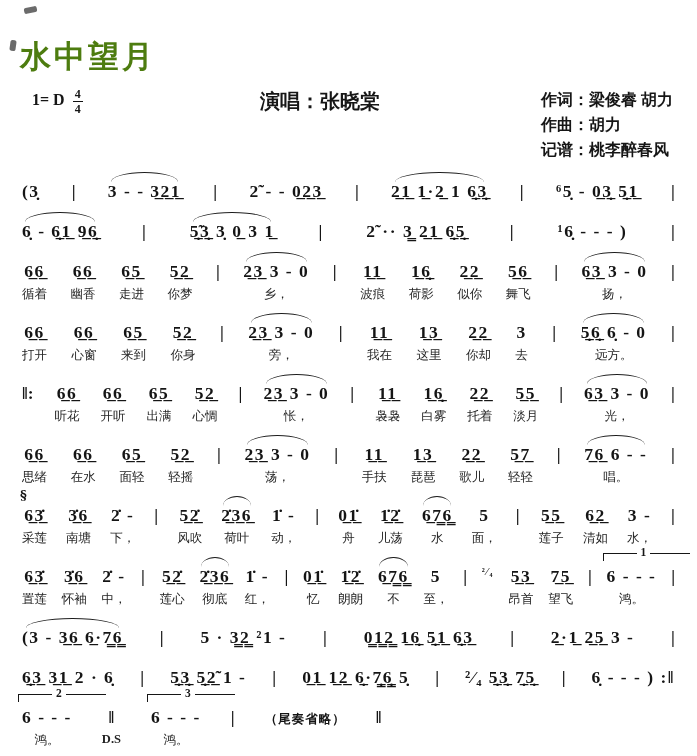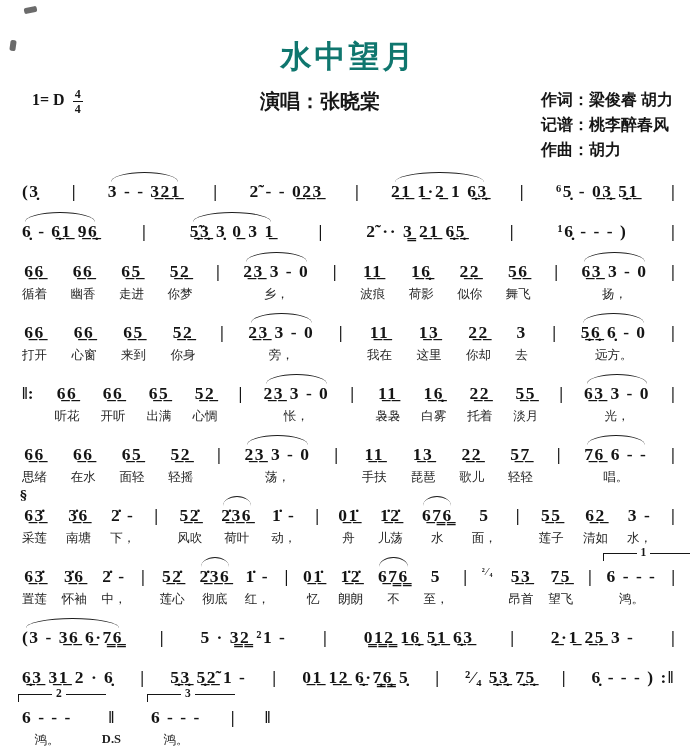--- a/index.html
+++ b/index.html
@@ -6,22 +6,22 @@
   body{width:697px;height:756px;overflow:hidden;position:relative;
        font-family:"Liberation Sans",sans-serif;color:#161616;}
   .page{padding:10px 20px 0 20px;}
 
   
   .artifact{position:absolute;background:#3a3a3a;opacity:.75;border-radius:2px;}
   .a1{left:24px;top:7px;width:13px;height:6px;transform:rotate(-12deg);}
   .a2{left:10px;top:40px;width:6px;height:11px;transform:rotate(8deg);}
 
   
-  h1{margin:26px 0 4px 0;text-align:center;font-size:31px;letter-spacing:3px;
-     font-family:"Liberation Serif",serif;font-weight:bold;color:#0f766e;}
+  h1{margin:26px 0 4px 0;text-align:left;font-size:31px;letter-spacing:3px;
+     font-family:"Liberation Serif",serif;font-weight:bold;color:#4d7c0f;}
   .meta{display:flex;align-items:flex-start;margin:4px 4px 10px 12px;}
   .key{width:170px;font-family:"Liberation Serif",serif;font-weight:bold;
        font-size:16px;padding-top:6px;white-space:nowrap;}
   .frac{display:inline-flex;flex-direction:column;vertical-align:middle;
         margin-left:8px;font-size:12px;line-height:1;text-align:center;}
   .frac .top{border-bottom:1.4px solid #111;padding:0 2px 1px 2px;}
   .frac .bot{padding-top:1px;}
   .singer{flex:0 0 auto;font-size:20px;font-weight:bold;padding-top:6px;
           font-family:"Liberation Serif",serif;margin-left:58px;}
   .credits{margin-left:auto;font-size:16px;font-weight:bold;line-height:1.55;
@@ -67,22 +67,22 @@
   <div class="meta">
     <div class="key">
       <span>1= D</span><span class="frac">
           <span class="top">4</span>
           <span class="bot">4</span>
         </span>
     </div>
     <div class="singer">演唱：张晓棠</div>
     <div class="credits">
       <div>作词：梁俊睿 胡力</div>
+      <div>作曲：胡力</div>
       <div>记谱：桃李醉春风</div>
-      <div>作曲：胡力</div>
     </div>
   </div>
 
   <div class="score">
       <div class="line">
         <span class="cell">
           <span class="note">(3̣</span>
         </span>
         <span class="cell bar">
           <span class="note">|</span>
@@ -597,19 +597,23 @@
           <span class="ending">
             <span class="ending-num">3</span>
           </span>
           <span class="note">6 - - -</span>
           <span class="lyric">鸿。</span>
         </span>
         <span class="cell bar">
           <span class="note">|</span>
           <span class="lyric">&nbsp;</span>
         </span>
+        <span class="cell small">
+          <span class="note">（尾奏省略）</span>
+          <span class="lyric">&nbsp;</span>
+        </span>
         <span class="cell bar">
           <span class="note">‖</span>
           <span class="lyric">&nbsp;</span>
         </span>
       </div>
     </div>
 </div>
 
 </body></html>

